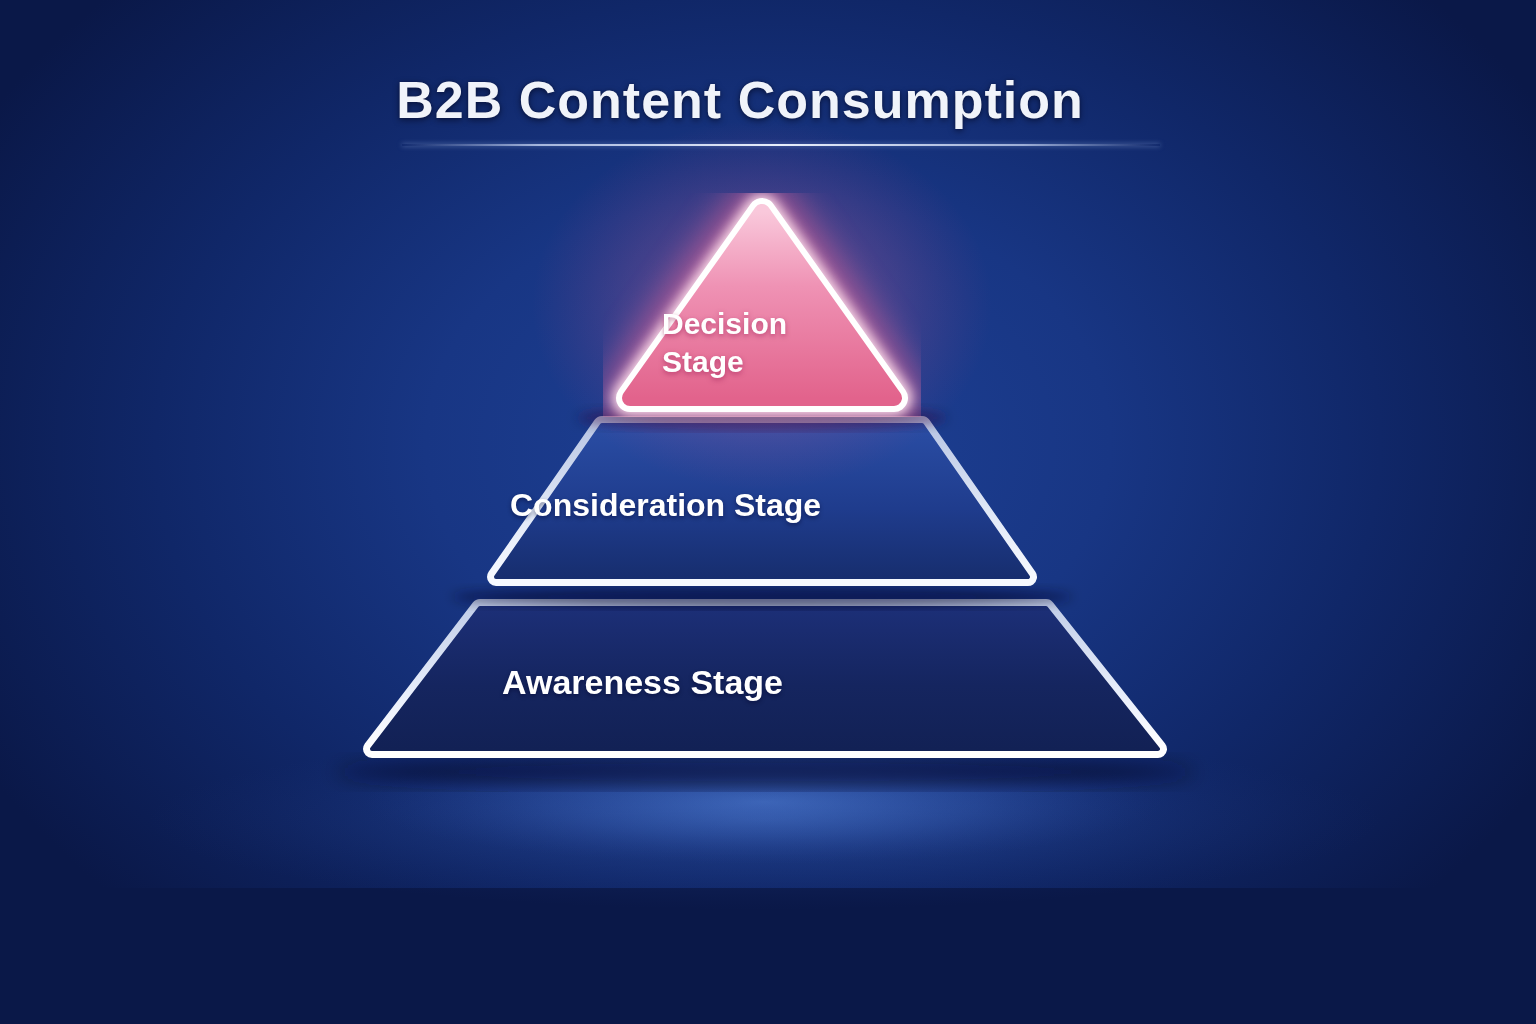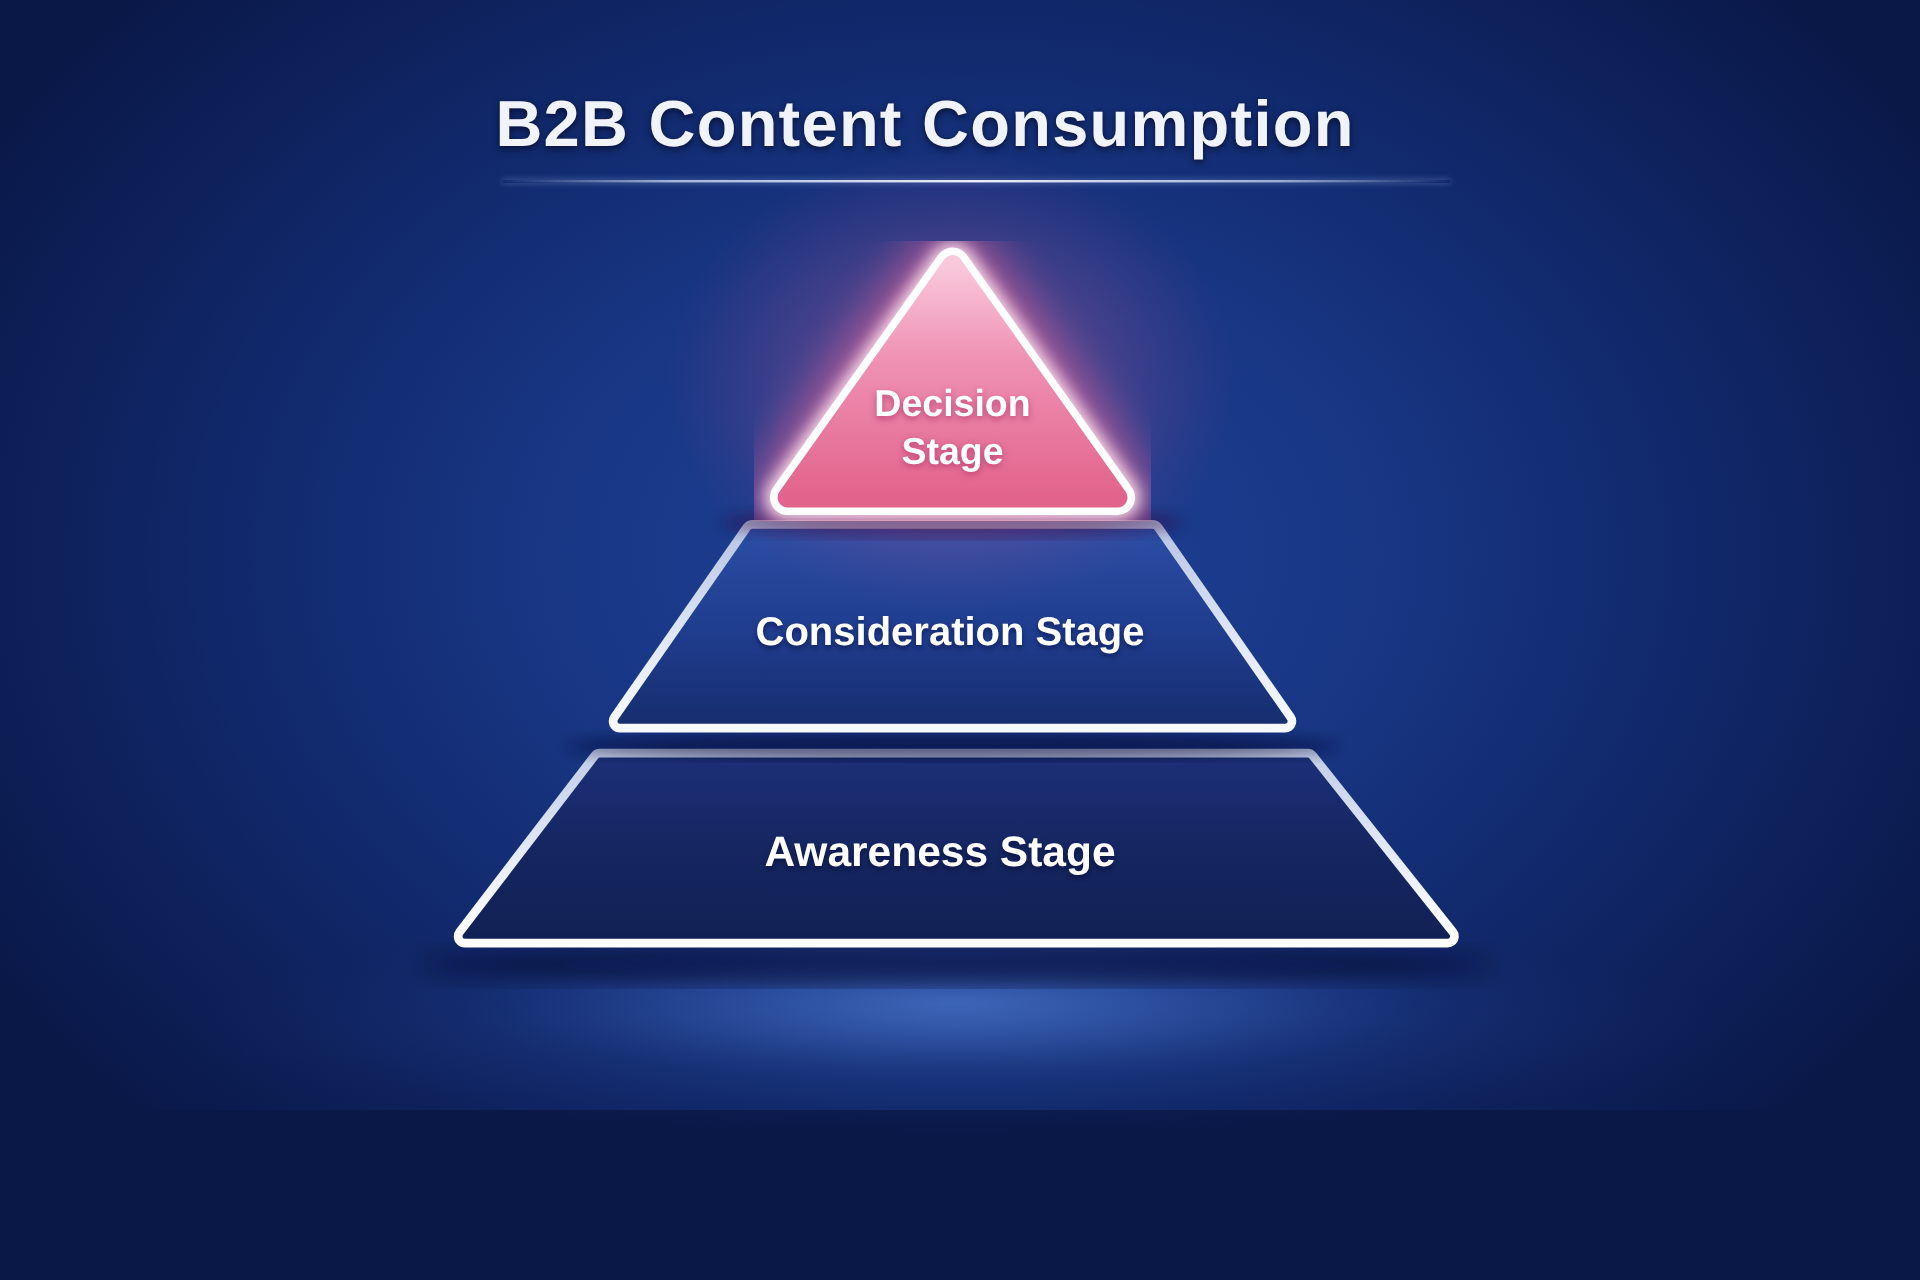--- a/index.html
+++ b/index.html
@@ -24,21 +24,21 @@
   }
   .title-underline{
     position:absolute;top:144px;left:402px;width:758px;height:2px;
     background:linear-gradient(90deg,
       rgba(160,180,220,0) 0%, rgba(190,205,238,.85) 18%,
       #e9effb 50%, rgba(190,205,238,.8) 82%, rgba(160,180,220,0) 100%);
     box-shadow:0 0 5px rgba(170,195,240,.55);
   }
   .pyr-svg{position:absolute;top:0;left:0;}
   .stage-label{
-    position:absolute;color:#fff;font-weight:bold;text-align:center;
+    position:absolute;color:#fff;font-weight:bold;
     text-shadow:0 2px 4px rgba(0,0,40,.45);
   }
   .label-decision{
     top:305px;left:662px;width:200px;
     font-size:30px;line-height:38px;
     text-shadow:0 2px 5px rgba(150,25,80,.55);
   }
   .label-consideration{
     top:487px;left:510px;width:500px;
     font-size:32px;line-height:36px;

